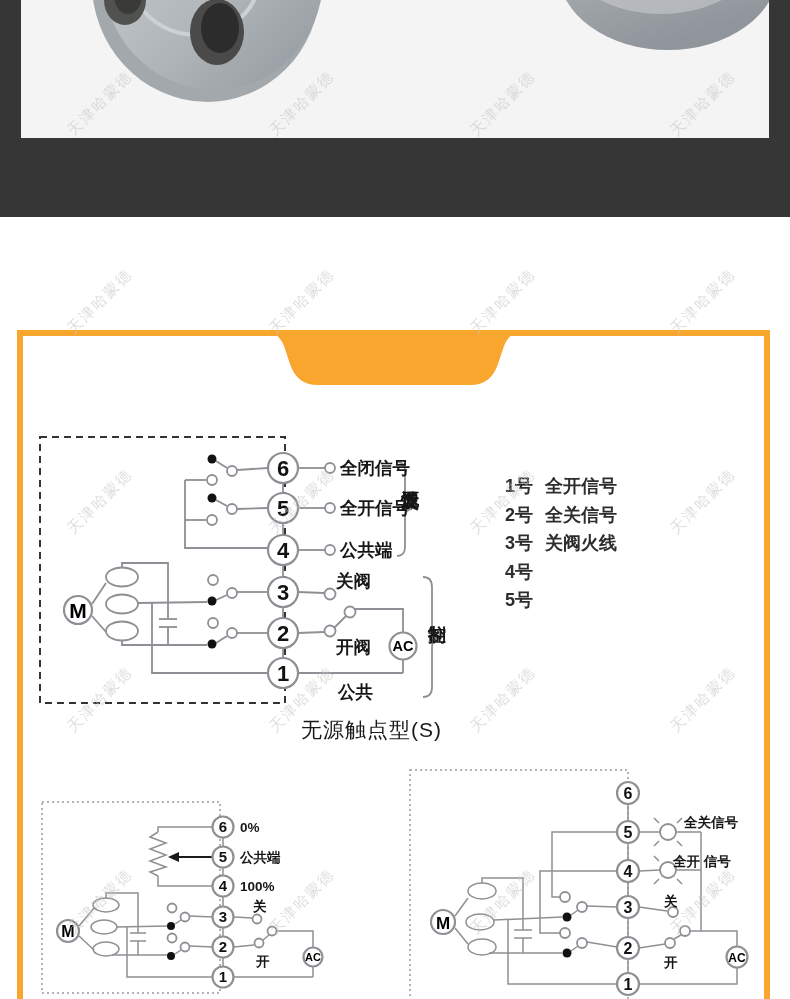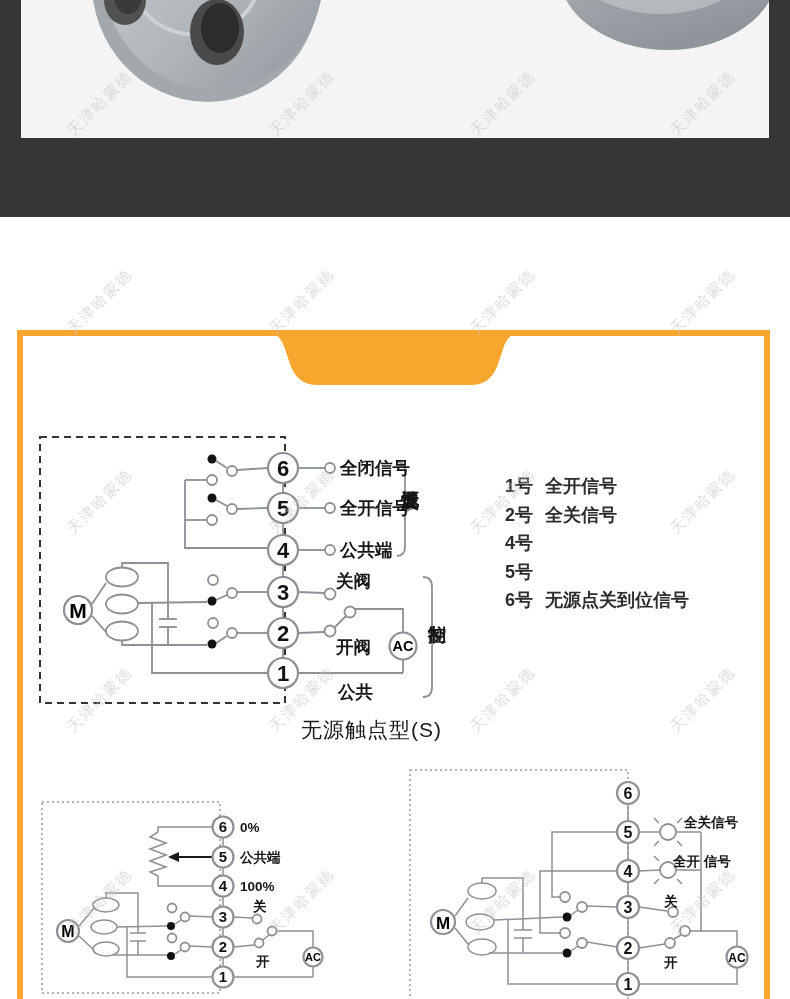--- a/index.html
+++ b/index.html
@@ -85,28 +85,28 @@
 <div class="legend">
   <div class="legend-row">
       <span>1号</span>
       <span>全开信号</span>
     </div>
   <div class="legend-row">
       <span>2号</span>
       <span>全关信号</span>
     </div>
   <div class="legend-row">
+      <span>3号</span>
+      <span>关阀火线</span>
+    </div>
+  <div class="legend-row">
       <span>4号</span>
     </div>
   <div class="legend-row">
       <span>5号</span>
-    </div>
-  <div class="legend-row">
-      <span>6号</span>
-      <span>无源点关到位信号</span>
     </div>
 </div>
 
 <div class="caption">无源触点型(S)</div>
 
 <svg class="diagram-svg" width="790" height="999">
 
   <g>
     <rect x="40" y="437" width="245" height="266" fill="none" stroke="#333" stroke-width="2" stroke-dasharray="7,5"></rect>
     <g class="wire">

